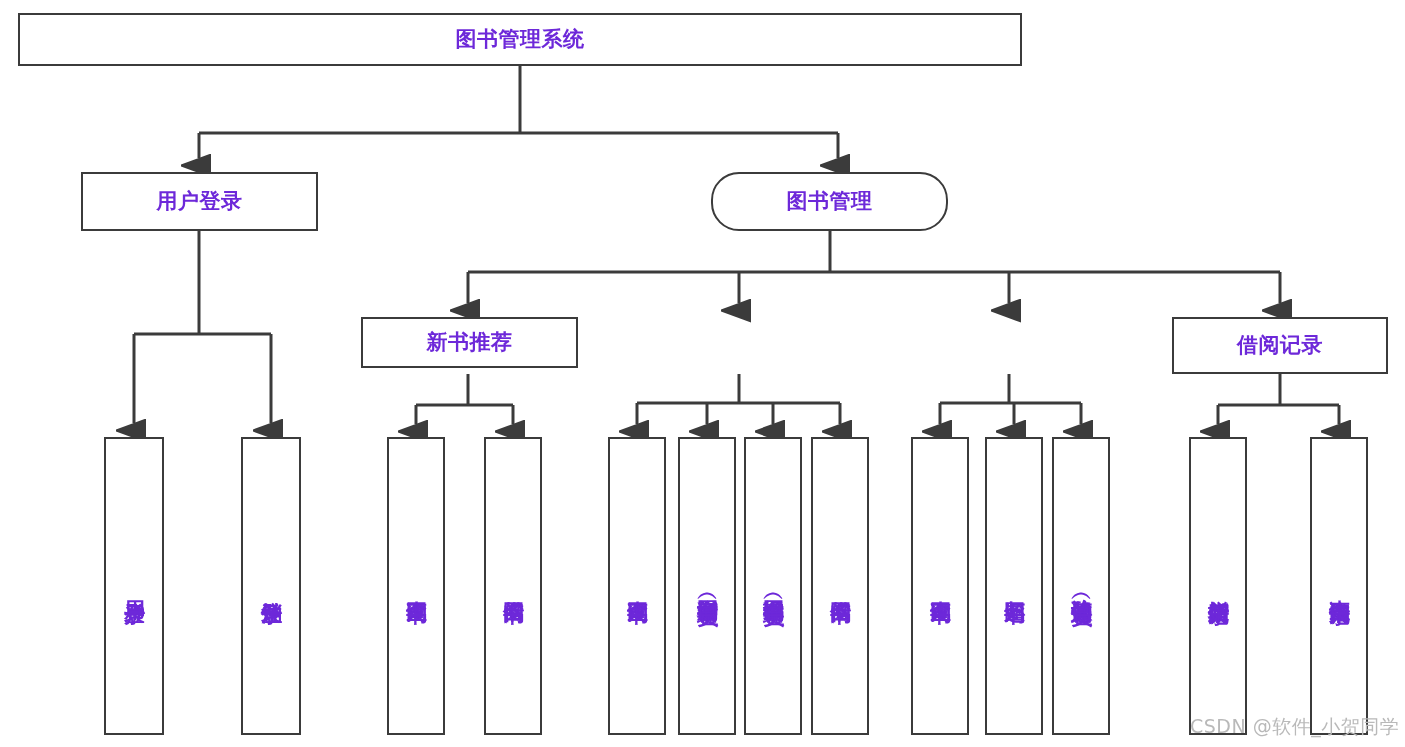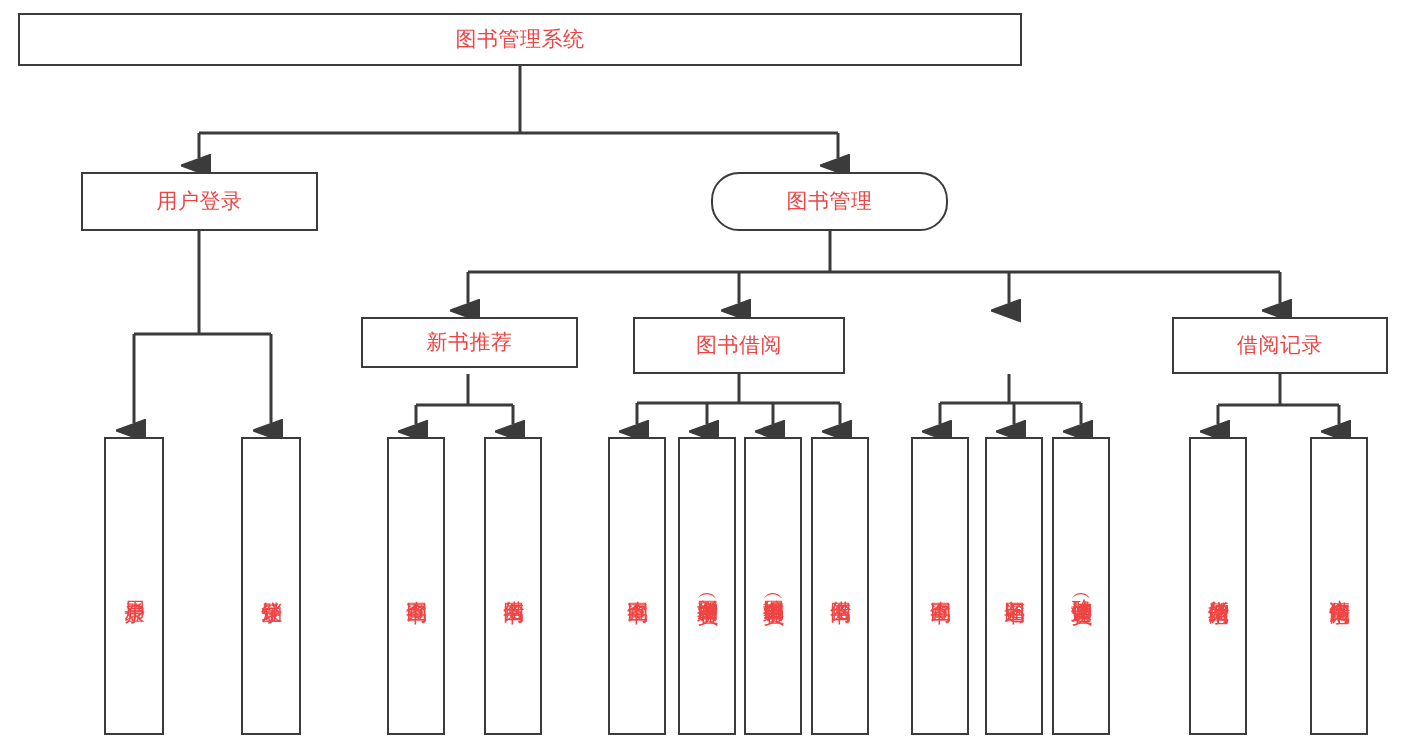--- a/index.html
+++ b/index.html
@@ -22,25 +22,26 @@
     left: 0;
     top: 0;
     width: 1405px;
     height: 747px;
   }
   .node {
     position: absolute;
     box-sizing: border-box;
     border: 2.5px solid #3b3b3b;
     background: #ffffff;
-    color: #ef4444;
+    color: #6d28d9;
     display: flex;
     align-items: center;
     justify-content: center;
     text-align: center;
+    font-weight: bold;
   }
   .node.h {
     font-size: 21px;
     line-height: 1.2;
     letter-spacing: 0.5px;
   }
   .node.v {
     font-size: 21px;
     letter-spacing: 0.5px;
   }
@@ -123,23 +124,20 @@
   <div class="node h" style="left:81px; top:172px; width:237px; height:59px;">
     <span>用户登录</span>
   </div>
   <div class="node h" style="left:711px; top:172px; width:237px; height:59px;border-radius:28px;">
     <span>图书管理</span>
   </div>
 
   <div class="node h" style="left:361px; top:317px; width:217px; height:51px;">
     <span>新书推荐</span>
   </div>
-  <div class="node h" style="left:633px; top:317px; width:212px; height:57px;">
-    <span>图书借阅</span>
-  </div>
   <div class="node h" style="left:1172px; top:317px; width:216px; height:57px;">
     <span>借阅记录</span>
   </div>
 
   <div class="node v" style="left:104px; top:437px; width:60px; height:298px;">
     <span class="vtext">用户登录</span>
   </div>
   <div class="node v" style="left:241px; top:437px; width:60px; height:298px;">
     <span class="vtext">注销登录</span>
   </div>
@@ -174,14 +172,15 @@
     <span class="vtext">确认归还（管理员）</span>
   </div>
 
   <div class="node v" style="left:1189px; top:437px; width:58px; height:298px;">
     <span class="vtext">新增借阅记录</span>
   </div>
   <div class="node v" style="left:1310px; top:437px; width:58px; height:298px;">
     <span class="vtext">查询借阅记录</span>
   </div>
 
+  <div class="watermark" style="left:1190px; top:714px;">CSDN @软件_小贺同学</div>
 
 </div>
 
 </body></html>

